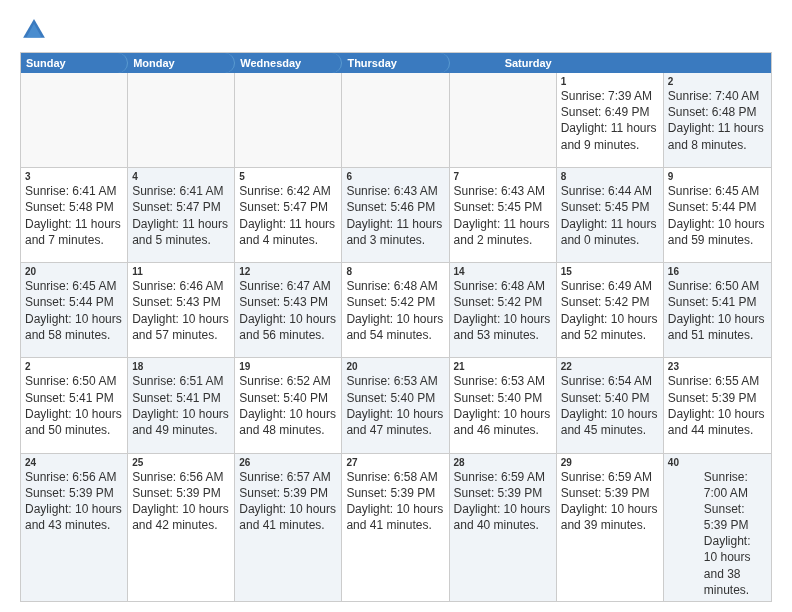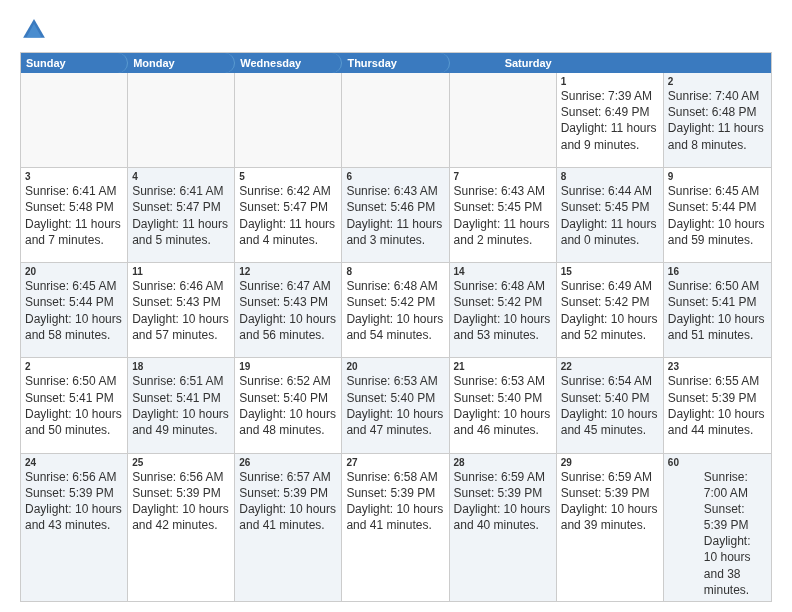--- a/index.html
+++ b/index.html
@@ -350,21 +350,21 @@
 and 40 minutes.</div>
           </div>
           <div class="cal-cell">
             <span class="day-num">29</span>
             <div class="cell-text" style="white-space: pre-line;">Sunrise: 6:59 AM
 Sunset: 5:39 PM
 Daylight: 10 hours
 and 39 minutes.</div>
           </div>
           <div class="cal-cell shaded">
-            <span class="day-num">60</span>
+            <span class="day-num">40</span>
             <div class="cell-text" style="white-space: pre-line; margin-left: 36px;">Sunrise: 7:00 AM
 Sunset: 5:39 PM
 Daylight: 10 hours
 and 38 minutes.</div>
           </div>
         </div>
       </div>
   </div>
 </div>
 

